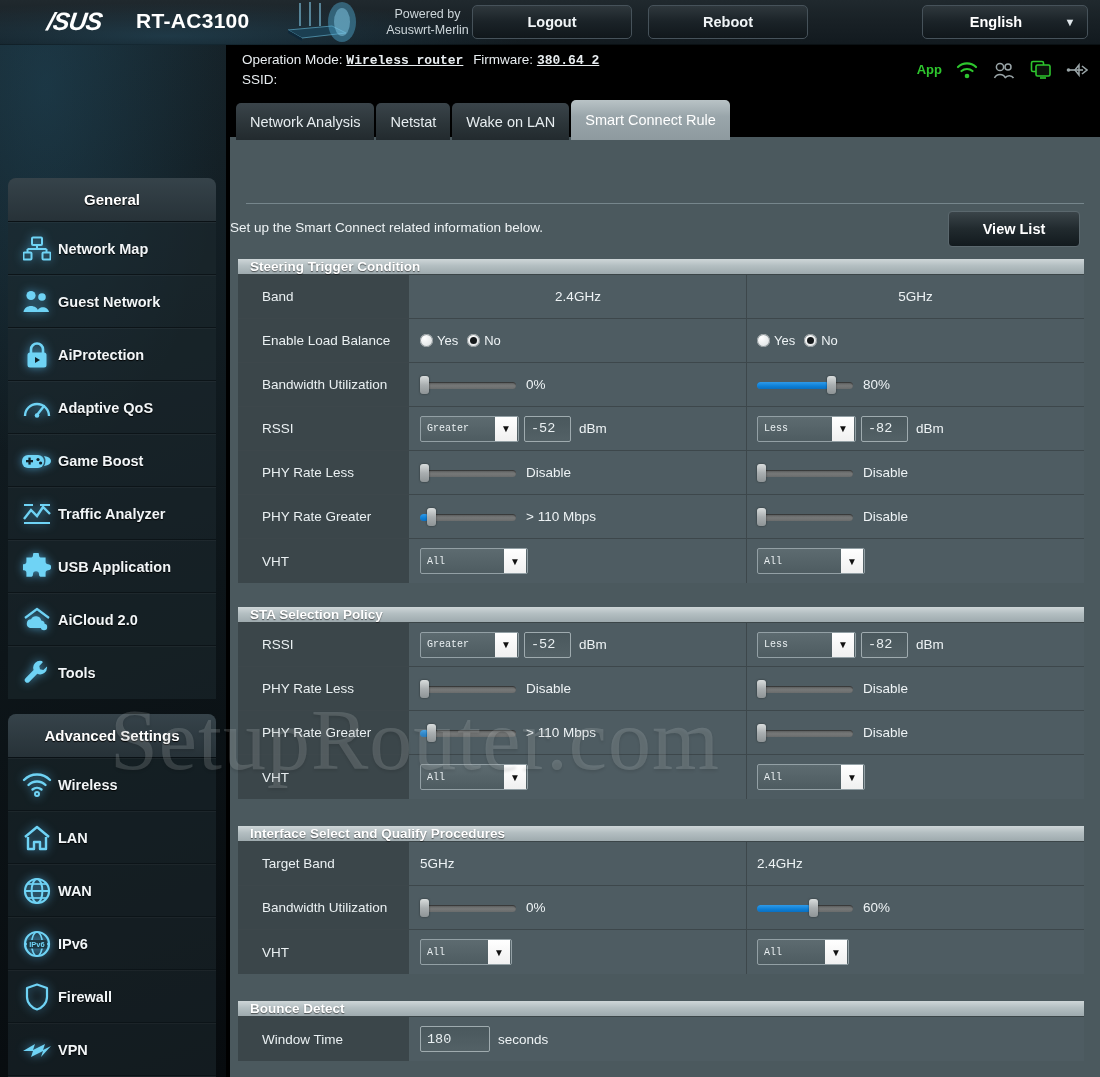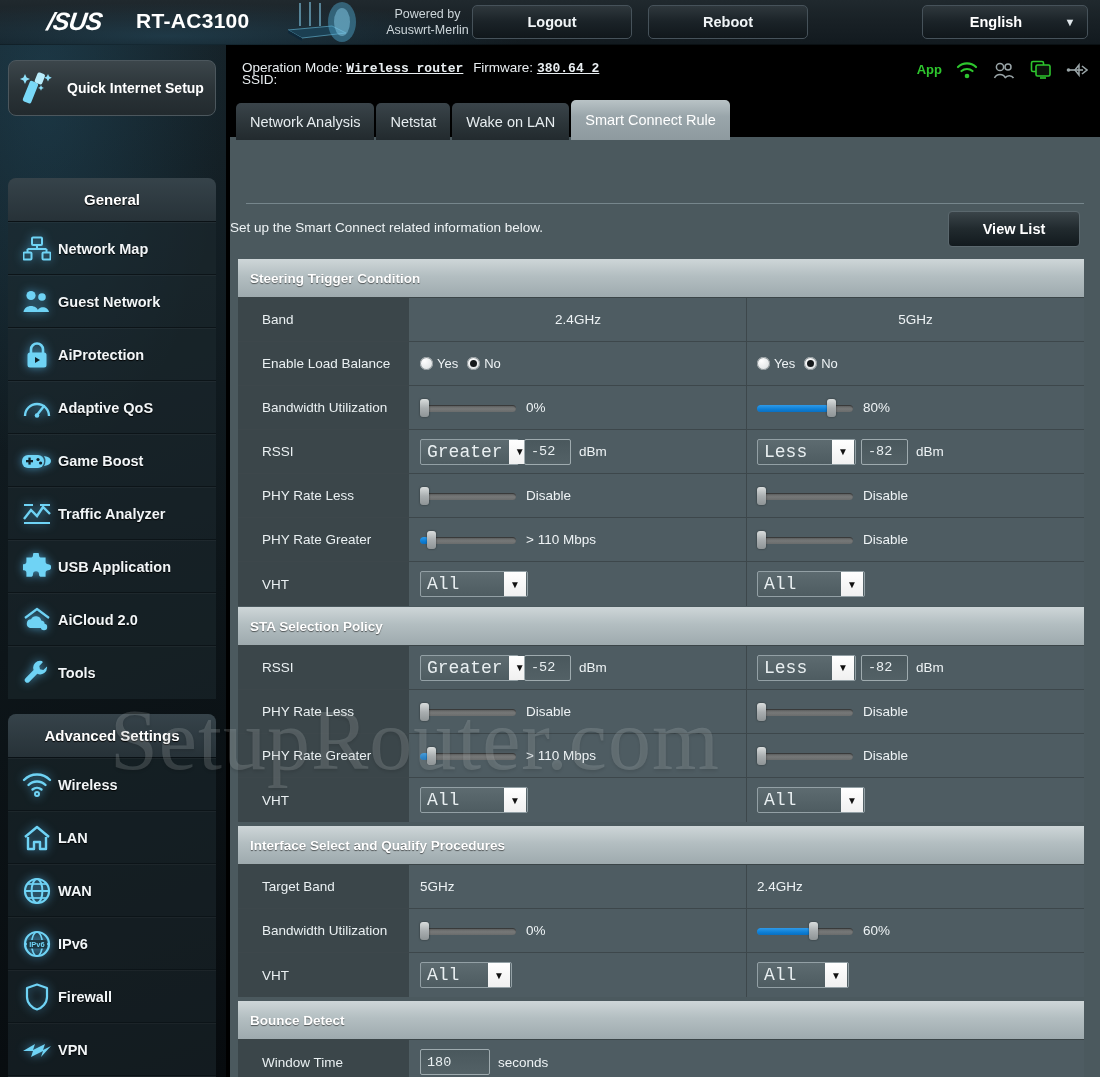--- a/index.html
+++ b/index.html
@@ -54,21 +54,21 @@
     position:absolute; left:922px; top:5px; width:166px; height:34px;
     background: linear-gradient(180deg,#2f383d 0%, #1b2328 48%, #10171b 100%);
     border:1px solid #46525a; border-radius:5px;
     display:flex; align-items:center; cursor:pointer;
   }
   #lang-select .lbl { flex:1; text-align:center; color:#fff; font-size:14.5px; font-weight:bold; padding-left:16px;}
   #lang-select .caret { width:34px; text-align:center; color:#dfe6ea; font-size:11px; }
 
   
   .subhead { position:absolute; left:230px; top:48px; width:870px; height:48px; }
-  .opmode { position:absolute; left:12px; top:12px; color:#e9eef1; font-size:13.5px; }
+  .opmode { position:absolute; left:12px; top:4px; color:#e9eef1; font-size:13.5px; }
   .opmode .mono { font-family:"Liberation Mono", monospace; font-weight:bold; text-decoration:underline; font-size:13px;}
   .ssid { position:absolute; left:12px; top:24px; color:#e9eef1; font-size:13.5px; }
   .hdr-icons { position:absolute; right:8px; top:58px; display:flex; align-items:center; gap:14px; }
   .hdr-icons .app-text { color:#2ec62e; font-size:13px; font-weight:bold; }
 
   
   .tabs { position:absolute; left:236px; top:100px; display:flex; align-items:flex-end; gap:2px; z-index:5;}
   .tab {
     height:37px; padding:0 14px;
     display:flex; align-items:center;
@@ -132,21 +132,21 @@
     position:absolute; left:718px; top:74px; width:132px; height:36px;
     background: linear-gradient(180deg,#3a4449 0%, #212a2e 50%, #121a1e 100%);
     border:1px solid #5b686e; border-radius:4px;
     color:#fff; font-size:14.5px; font-weight:bold;
     display:flex; align-items:center; justify-content:center; cursor:pointer;
   }
 
   
   .section { position:absolute; left:8px; width:846px; }
   .sec-head {
-    height:39px; display:flex; align-items:center; padding-left:12px;
+    height:16px; display:flex; align-items:center; padding-left:12px;
     background: linear-gradient(180deg,#ced6d8 0%, #b3bec1 45%, #9eaaae 100%);
     color:#fff; font-size:13.5px; font-weight:bold;
     text-shadow:0 1px 1px rgba(0,0,0,.55);
     border-bottom:1px solid #3b4548;
   }
   .row { display:flex; border-bottom:1px solid #3d474b; min-height:44px; }
   .row:last-child { border-bottom:none; }
   .cell-label {
     width:172px; flex:0 0 172px; background:#3b464a;
     display:flex; align-items:center; padding-left:24px;
@@ -196,21 +196,21 @@
     box-shadow:0 0 2px rgba(0,0,0,.55);
   }
   .slider-text { color:#eef3f5; font-size:13.5px; }
 
   
   .sel {
     height:26px; display:flex; align-items:center;
     background: linear-gradient(180deg,#5d6b70 0%, #4e5c61 100%);
     border:1px solid #93a0a5; border-radius:2px; cursor:pointer;
   }
-  .sel .sv { flex:1; padding:0 6px; color:#e9eff1; font-size:18px;
+  .sel .sv { flex:1; padding:0 6px; color:#e9eff1; font-size:10px;
              font-family:"Liberation Mono", monospace; white-space:nowrap; }
   .sel .arrow {
     width:22px; height:24px; flex:0 0 22px; margin:0 1px 0 0;
     background: linear-gradient(180deg,#ffffff 0%, #f0f0f0 100%);
     display:flex; align-items:center; justify-content:center;
     color:#111; font-size:10px;
   }
   .sel-rssi { width:99px; flex:0 0 99px; }
   .sel-vht { width:108px; flex:0 0 108px; }
   .sel-vht-sm { width:92px; flex:0 0 92px; }
@@ -316,32 +316,20 @@
   <div class="tabs">
     <div class="tab">Network Analysis</div>
     <div class="tab">Netstat</div>
     <div class="tab">Wake on LAN</div>
     <div class="tab active">Smart Connect Rule</div>
   </div>
 
   <div class="sidebar">
     <div class="sidebar-glow"></div>
 
-    <div class="qis">
-      <svg class="wand" viewBox="0 0 44 40">
-        <g filter="none">
-          <rect x="9" y="13" width="9" height="22" rx="2" transform="rotate(22 13 24)" fill="#79d8f7"></rect>
-          <rect x="19" y="5" width="8" height="11" rx="2" transform="rotate(22 23 10)" fill="#b9ecfb"></rect>
-          <path d="M8 6 l1.6 3.4 3.4 1.6 -3.4 1.6 -1.6 3.4 -1.6 -3.4 -3.4 -1.6 3.4 -1.6 Z" fill="#8fe0fa"></path>
-          <path d="M31 6 l1.2 2.6 2.6 1.2 -2.6 1.2 -1.2 2.6 -1.2 -2.6 -2.6 -1.2 2.6 -1.2 Z" fill="#8fe0fa"></path>
-          <path d="M24 17 l.9 2 2 .9 -2 .9 -.9 2 -.9 -2 -2 -.9 2 -.9 Z" fill="#8fe0fa"></path>
-        </g>
-      </svg>
-      <div class="txt">Quick Internet Setup</div>
-    </div>
 
     <div class="menu-group" id="group-general">
       <div class="group-title">General</div>
 
       <div class="menu-item">
         <span class="mi-icon">
           <svg width="28" height="26" viewBox="0 0 28 26">
             <rect x="9" y="1.5" width="10" height="7.5" rx="1" fill="none" stroke="#6fd3f5" stroke-width="2"></rect>
             <line x1="14" y1="9" x2="14" y2="13" stroke="#6fd3f5" stroke-width="2"></line>
             <line x1="4.5" y1="13" x2="23.5" y2="13" stroke="#6fd3f5" stroke-width="2"></line>

